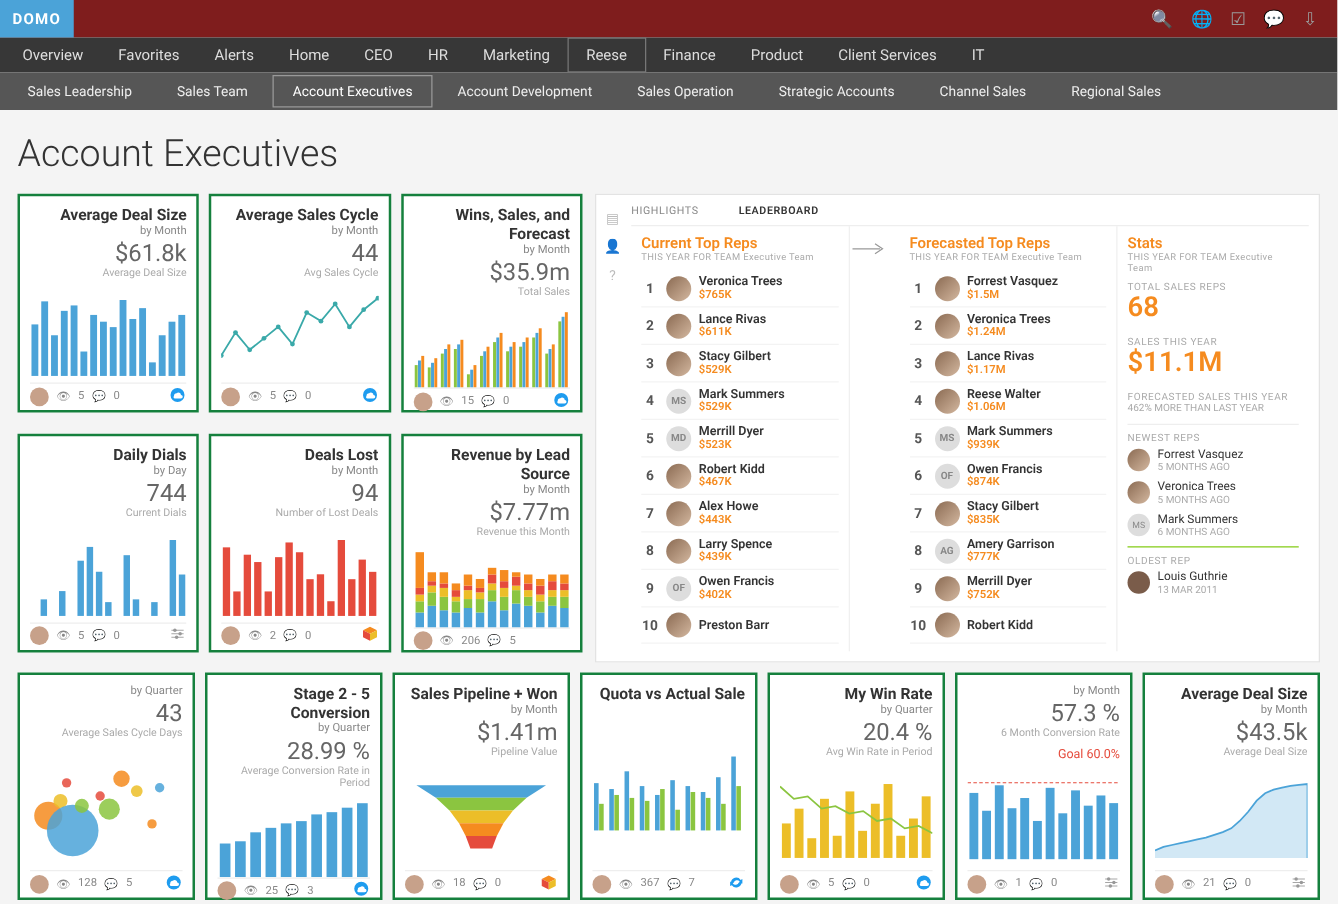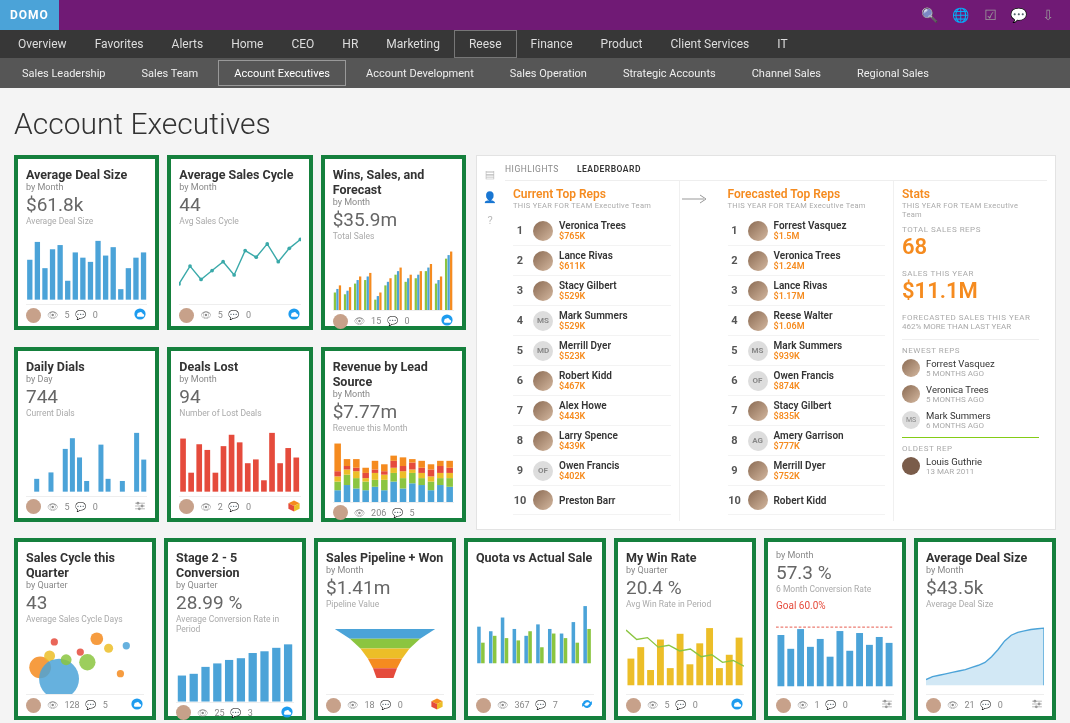--- a/index.html
+++ b/index.html
@@ -1,52 +1,52 @@
 <!DOCTYPE html>
 <html><head>
 <meta charset="utf-8">
 <style>
 * { box-sizing: border-box; margin: 0; padding: 0; }
 body { font-family: -apple-system, BlinkMacSystemFont, "Segoe UI", Roboto, Helvetica, Arial, sans-serif; background: #f4f4f4; width: 1070px; }
 
-.topbar { height: 30px; background: #701a75; display: flex; align-items: center; justify-content: space-between; }
+.topbar { height: 30px; background: #7f1d1d; display: flex; align-items: center; justify-content: space-between; }
 .logo { background: #4ba3d8; color: #fff; font-weight: 700; letter-spacing: 1px; font-size: 12px; height: 30px; display: flex; align-items: center; padding: 0 10px; }
 .top-icons { display: flex; gap: 14px; padding-right: 16px; }
 .top-icons span { color: #9a9a9a; font-size: 14px; cursor: pointer; }
 .navbar { height: 28px; background: #373737; display: flex; align-items: stretch; padding: 0 4px; }
 .navbar .item, .subnav .item { color: #ddd; font-size: 12px; display: flex; align-items: center; padding: 0 14px; cursor: pointer; }
 .navbar .item.active { border: 1px solid #777; }
 .subnav { height: 30px; background: #565656; display: flex; align-items: stretch; padding: 0 4px; }
 .subnav .item { color: #eee; font-size: 11px; padding: 0 18px; }
 .subnav .item.active { outline: 1px solid #999; outline-offset: -3px; color: #fff; }
 
 .page { padding: 18px 14px; }
 .page-title { font-size: 30px; font-weight: 300; color: #333; margin-bottom: 14px; }
 .main-grid { display: flex; gap: 10px; }
 .left-cards { width: 452px; display: grid; grid-template-columns: repeat(3, 1fr); gap: 8px; }
 .right-panel { flex: 1; background: #fff; border: 1px solid #e3e3e3; padding: 6px 8px 8px 4px; display: flex; gap: 6px; }
-.card { background: #fff; border: 4px solid #15803d; padding: 8px 8px 4px 8px; display: flex; flex-direction: column; height: 175px; }
+.card { background: #fff; border: 2px solid #15803d; padding: 8px 8px 4px 8px; display: flex; flex-direction: column; height: 175px; text-align: right; }
 .card-h { font-size: 12.5px; font-weight: 700; color: #333; }
 .card-sub { font-size: 9px; color: #888; }
 .card-val { font-size: 19px; color: #666; font-weight: 400; margin-top: 1px; }
 .card-desc { font-size: 8.5px; color: #aaa; }
 .card-body { flex: 1; margin-top: 4px; display:flex; align-items:flex-end; }
 .card-foot { display: flex; align-items: center; gap: 6px; height: 18px; font-size: 9px; color: #888; border-top: 1px solid #eee; padding-top: 3px; justify-content: space-between;}
 .card-foot .avatar { width: 15px; height: 15px; border-radius: 50%; background: #c7a18a; }
 .card-foot .stats { display:flex; gap:6px; align-items:center; }
 .dot-icon { width: 14px; height: 14px; }
 .bottom-cards { display: grid; grid-template-columns: repeat(7, 1fr); gap: 8px; margin-top: 8px; }
 .bottom-cards .card { height: 182px; font-size: 11px; }
 
 svg { width: 100%; height: 100%; }
 
 .rp-rail { width: 18px; display:flex; flex-direction:column; gap:10px; padding-top: 6px; align-items:center; }
 .rp-rail span { color:#bbb; font-size:11px; cursor:pointer; }
 .rp-content { flex: 1; display:flex; flex-direction:column; }
-.rp-tabs { display:flex; gap: 18px; font-size: 8.5px; letter-spacing: 0.5px; color:#888; border-bottom:1px solid #eee; padding: 2px 0 6px 0; }
+.rp-tabs { display:flex; gap: 32px; font-size: 8.5px; letter-spacing: 0.5px; color:#888; border-bottom:1px solid #eee; padding: 2px 0 6px 0; }
 .rp-tabs .tab { cursor:pointer; }
 .rp-tabs .tab.active { color:#333; font-weight:600; }
 .rp-cols { display:flex; gap: 0px; flex:1; }
 .rp-col { flex: 1; border-right:1px solid #f0f0f0; padding: 6px 8px; }
 .rp-col:last-child { border-right:none; }
 .rp-col-h { font-size: 12px; color:#f58b1f; font-weight:600; }
 .rp-col-sub { font-size: 7.5px; color:#aaa; letter-spacing:0.3px; margin-bottom:6px; }
 .rep-row { display:flex; align-items:center; gap:6px; border-bottom:1px solid #f3f3f3; padding: 4px 0; }
 .rep-rank { width: 14px; text-align:center; font-size:11px; font-weight:700; color:#555; }
 .rep-av { width:20px; height:20px; border-radius:50%; background:#333; display:flex; align-items:center; justify-content:center; color:#fff; font-size:8px; font-weight:700; }
@@ -664,21 +664,20 @@
                 </div>
             </div>
           </div>
         </div>
       </div>
     </div>
   </div>
 
   <div class="bottom-cards" id="cards-bottom">
       <div class="card">
-    <div class="card-h">Sales Cycle this Quarter</div>
     <div class="card-sub">by Quarter</div>
     <div class="card-val">43</div>
     <div class="card-desc">Average Sales Cycle Days</div>
 
     <div class="card-body">
           <svg viewBox="0 0 130 70">
             <circle cx="15.6" cy="42" r="12" fill="#f58b1f" fill-opacity="0.85"></circle>
             <circle cx="26" cy="29.400000000000006" r="6" fill="#ecbe28" fill-opacity="0.85"></circle>
             <circle cx="31.2" cy="14" r="4" fill="#e54b3c" fill-opacity="0.85"></circle>
             <circle cx="36.400000000000006" cy="54.6" r="22" fill="#4ba3d8" fill-opacity="0.85"></circle>

